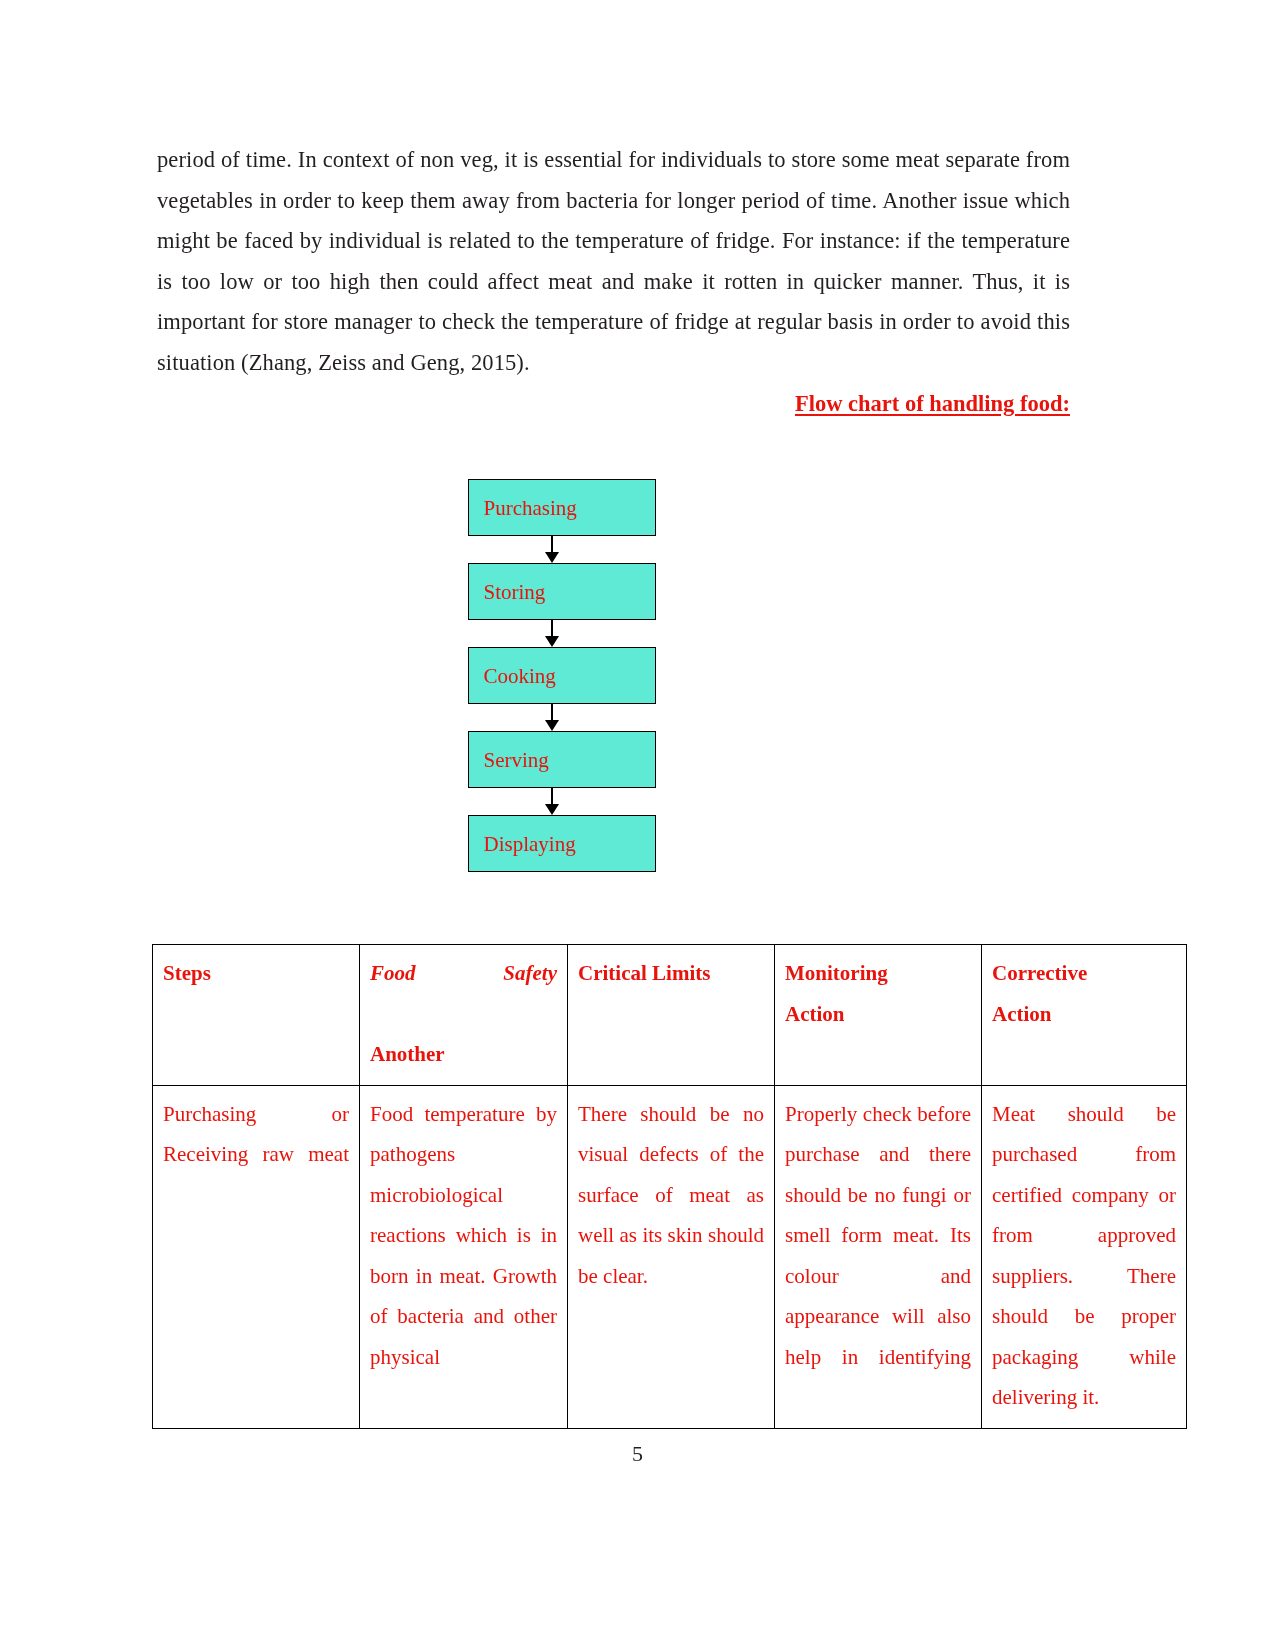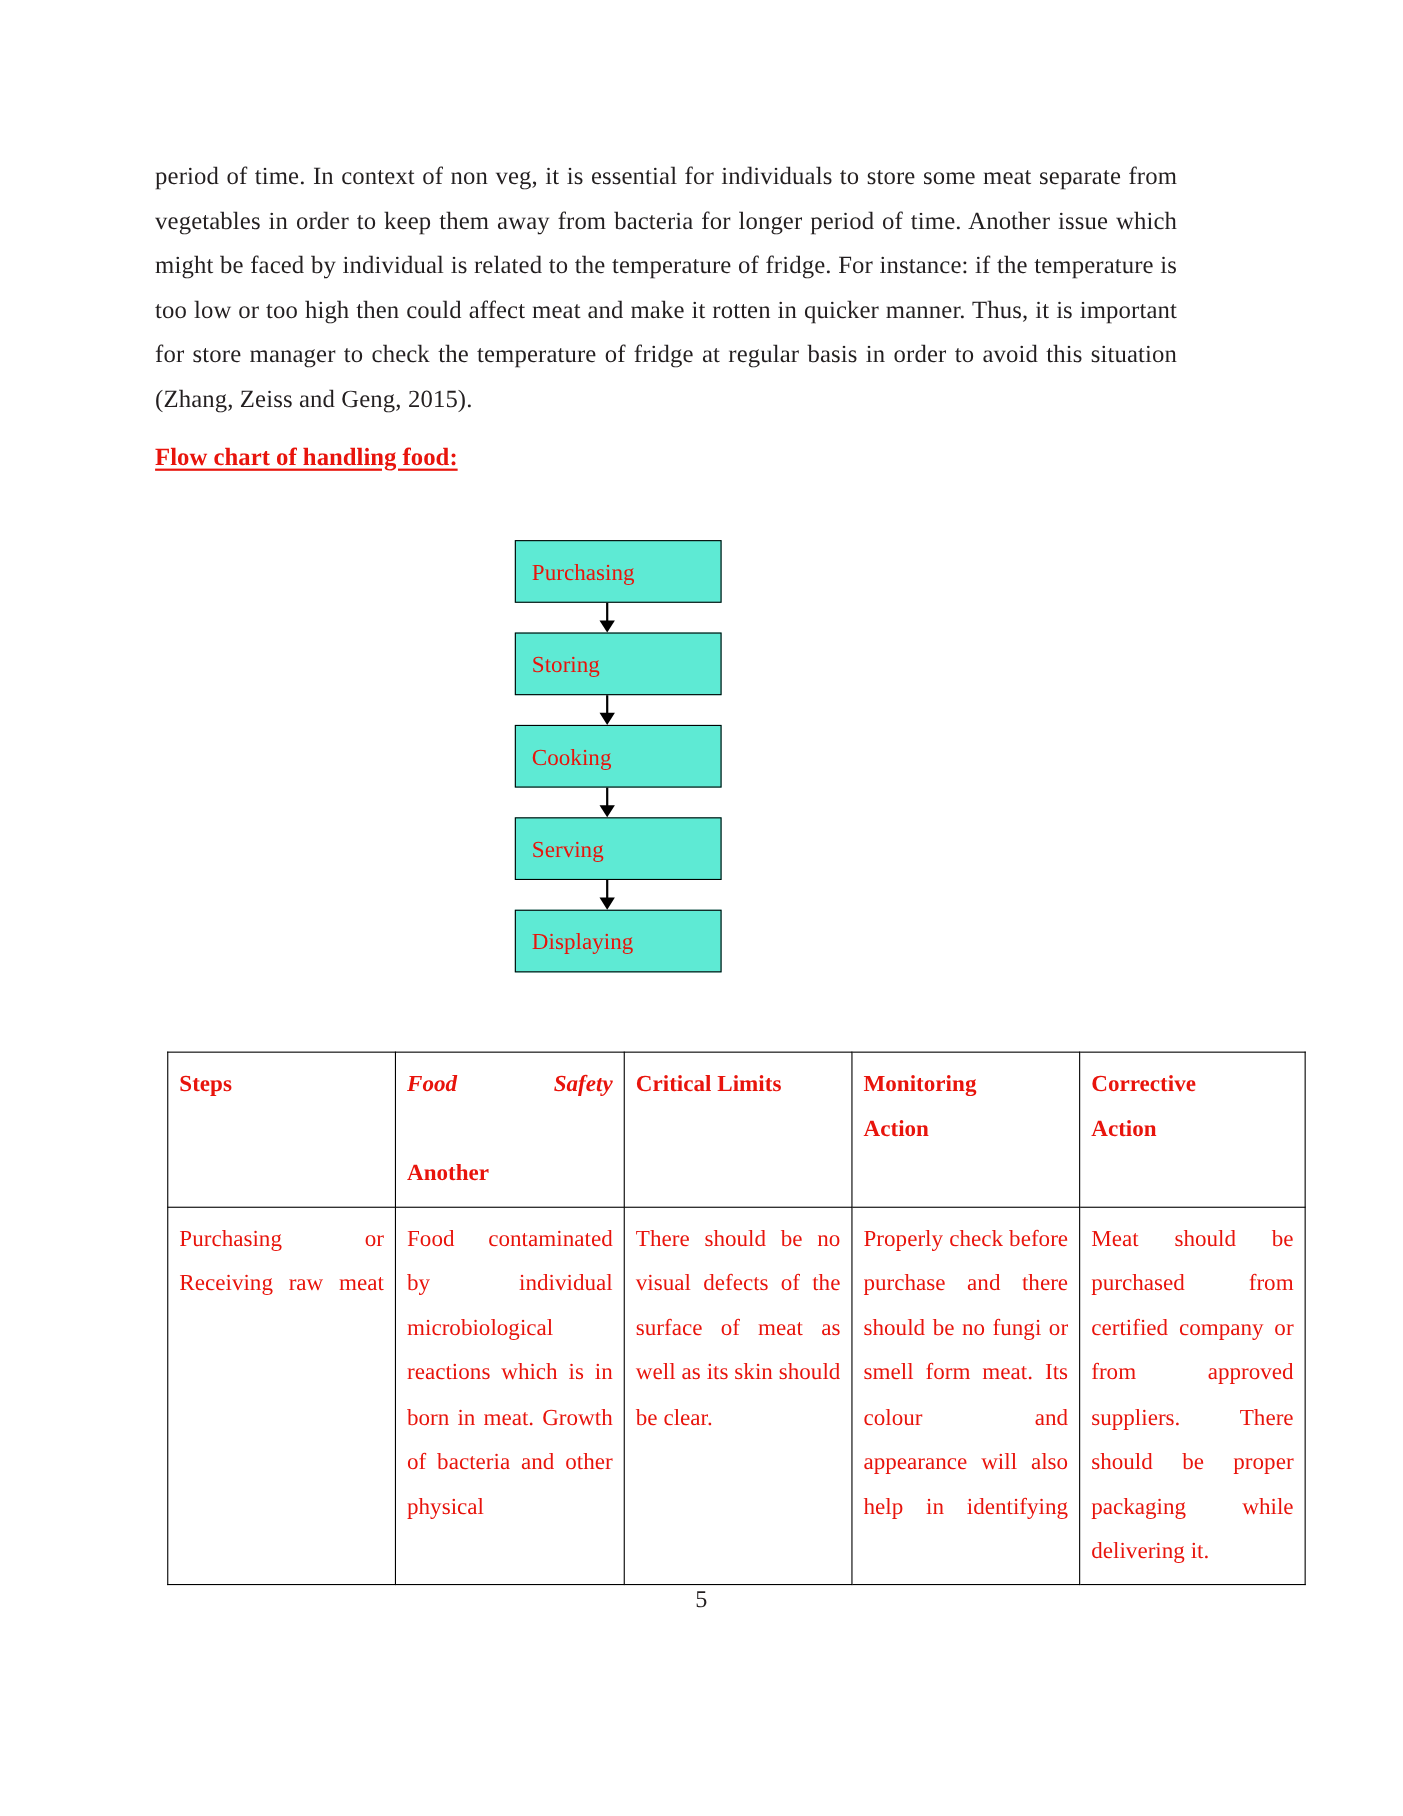--- a/index.html
+++ b/index.html
@@ -23,36 +23,36 @@
     height: 1651px;
     box-sizing: border-box;
     padding: 140px 205px 0 141px;
   }
   
   .para {
     font-size: 22.5px;
     line-height: 40.5px;
     text-align: justify;
     text-justify: inter-word;
-    margin: 0 0 2px 0;
+    margin: 0 0 2px 16px;
     color: #231f20;
     letter-spacing: 0.1px;
   }
   
   .red-heading {
     font-size: 22.5px;
     line-height: 34px;
     font-weight: bold;
     color: #e8140c;
     text-decoration: underline;
     text-underline-offset: 3px;
     margin: 0;
     display: block;
   }
-  .heading-flow { margin-top: 16px; }
+  .heading-flow { margin-top: 4px; text-align: right; }
   .heading-table { margin-top: 0; }
 
   
   .flowchart {
     margin: 0 auto;
     padding-top: 58px;
     width: 188px;
     position: relative;
     left: -44px;
   }
@@ -234,21 +234,21 @@
           <span class="jz">Action</span>
         </th>
       </tr>
     </thead>
     <tbody>
       <tr>
         <td class="cell-bold">
           <span class="jz-stretch">Purchasing or Receiving raw meat</span>
         </td>
         <td>
-          <span class="jz-stretch">Food contaminated by individual microbiological reactions which is in born in meat. Growth of bacteria and other physical</span>
+          <span class="jz-stretch">Food temperature by pathogens microbiological reactions which is in born in meat. Growth of bacteria and other physical</span>
         </td>
         <td>
           <span class="jz">There should be no visual defects of the surface of meat as well as its skin should be clear.</span>
         </td>
         <td>
           <span class="jz-stretch">Properly check before purchase and there should be no fungi or smell form meat. Its colour and appearance will also help in identifying</span>
         </td>
         <td>
           <span class="jz">Meat should be purchased from certified company or from approved suppliers. There should be proper packaging while delivering it.</span>
         </td>

